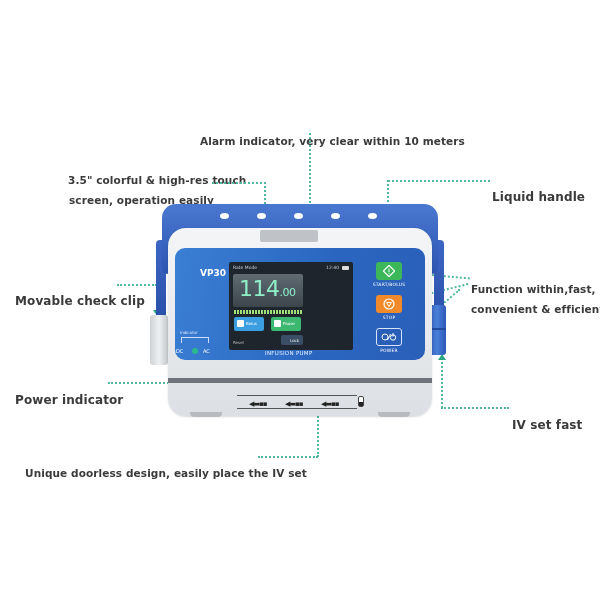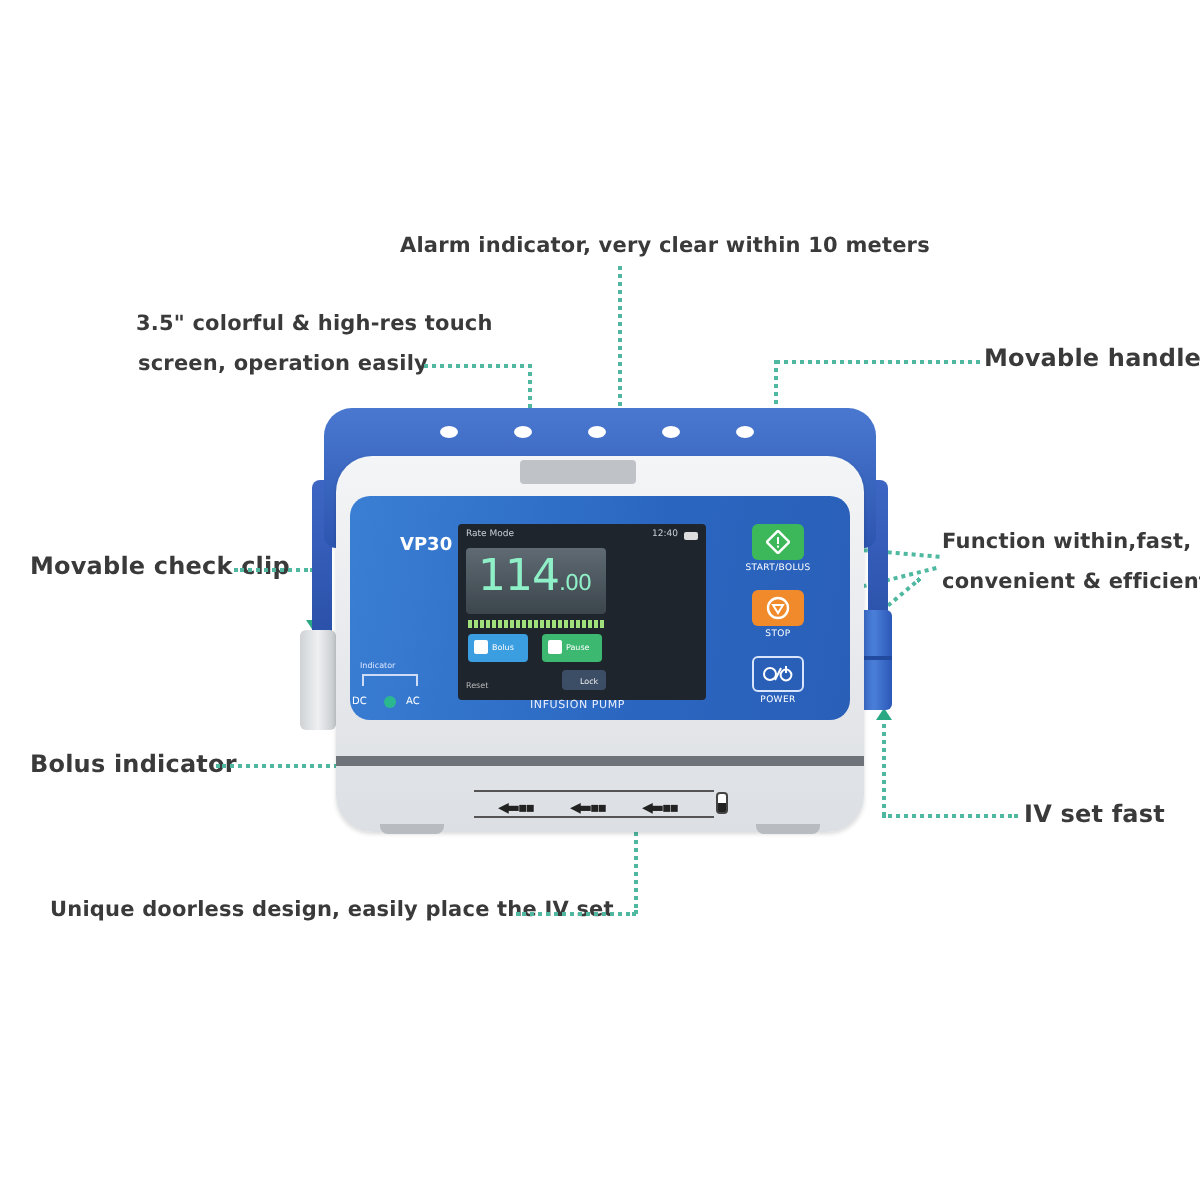--- a/index.html
+++ b/index.html
@@ -1,19 +1,19 @@
 <!DOCTYPE html>
 <html><head>
 <meta charset="utf-8">
 <style>
   * { box-sizing: border-box; margin: 0; padding: 0; }
   html, body { width: 600px; height: 600px; background: #ffffff; overflow: hidden; }
   body { position: relative; font-family: "DejaVu Sans", sans-serif; color: #333; }
 
-  .label { position: absolute; font-size: 11px; font-weight: bold; color: #3a3a3a; white-space: nowrap; letter-spacing: 0.1px; }
+  .label { position: absolute; font-size: 11px; font-weight: bold; color: #3a3a3a; white-space: nowrap; letter-spacing: 0.1px; margin-top: 18px; }
   .label.med { font-size: 10.5px; }
   .dot-h { position: absolute; border-top: 2px dotted #4fb8a0; height: 0; }
   .dot-v { position: absolute; border-left: 2px dotted #4fb8a0; width: 0; }
   .arrow { position: absolute; width: 0; height: 0; border-left: 4px solid transparent; border-right: 4px solid transparent; }
   .arrow.down { border-top: 6px solid #2aa883; }
   .arrow.up { border-bottom: 6px solid #2aa883; }
 
   
   .handle { position: absolute; left: 162px; top: 204px; width: 276px; height: 70px; background: linear-gradient(#4a78d0, #2c55b0); border-radius: 14px 14px 6px 6px; }
   .handle-hole { position: absolute; top: 9px; width: 9px; height: 6px; background: #fff; border-radius: 50%; }
@@ -60,37 +60,37 @@
 
 <div class="label med" style="left:200px;top:117px;">Alarm indicator, very clear within 10 meters</div>
 <div class="dot-v" style="left:309px;top:133px;height:102px;"></div>
 <div class="arrow down" style="left:306px;top:233px;"></div>
 
 <div class="label med" style="left:68px;top:156px;">3.5" colorful &amp; high-res touch</div>
 <div class="label med" style="left:69px;top:176px;">screen, operation easily</div>
 <div class="dot-h" style="left:212px;top:182px;width:54px;"></div>
 <div class="dot-v" style="left:264px;top:182px;height:82px;"></div>
 
-<div class="label" style="left:492px;top:172px;font-size:12px;">Movable handle</div>
+<div class="label" style="left:492px;top:172px;font-size:12px;">Liquid handle</div>
 <div class="dot-h" style="left:388px;top:180px;width:102px;"></div>
 <div class="dot-v" style="left:387px;top:180px;height:30px;"></div>
 <div class="arrow down" style="left:384px;top:208px;"></div>
 
 <div class="label" style="left:15px;top:276px;font-size:12px;">Movable check clip</div>
 <div class="dot-h" style="left:117px;top:284px;width:40px;"></div>
 <div class="dot-v" style="left:156px;top:284px;height:28px;"></div>
 <div class="arrow down" style="left:153px;top:310px;"></div>
 
 <div class="label med" style="left:471px;top:265px;">Function within,fast,</div>
 <div class="label med" style="left:471px;top:285px;">convenient &amp; efficient</div>
 <div class="dot-h" style="left:408px;top:272px;width:62px;transform:rotate(5deg);transform-origin:left;"></div>
 <div class="dot-h" style="left:408px;top:298px;width:62px;transform:rotate(-14deg);transform-origin:left;"></div>
 <div class="dot-h" style="left:408px;top:332px;width:68px;transform:rotate(-40deg);transform-origin:left;"></div>
 
-<div class="label" style="left:15px;top:375px;font-size:12px;">Bolus indicator</div>
+<div class="label" style="left:15px;top:375px;font-size:12px;">Power indicator</div>
 <div class="dot-h" style="left:108px;top:382px;width:88px;"></div>
 <div class="dot-v" style="left:195px;top:356px;height:26px;"></div>
 
 <div class="label" style="left:512px;top:400px;font-size:12px;">IV set fast</div>
 <div class="dot-v" style="left:441px;top:358px;height:50px;"></div>
 <div class="dot-h" style="left:441px;top:407px;width:68px;"></div>
 <div class="arrow up" style="left:438px;top:354px;"></div>
 
 <div class="label med" style="left:25px;top:449px;">Unique doorless design, easily place the IV set</div>
 <div class="dot-h" style="left:258px;top:456px;width:60px;"></div>

